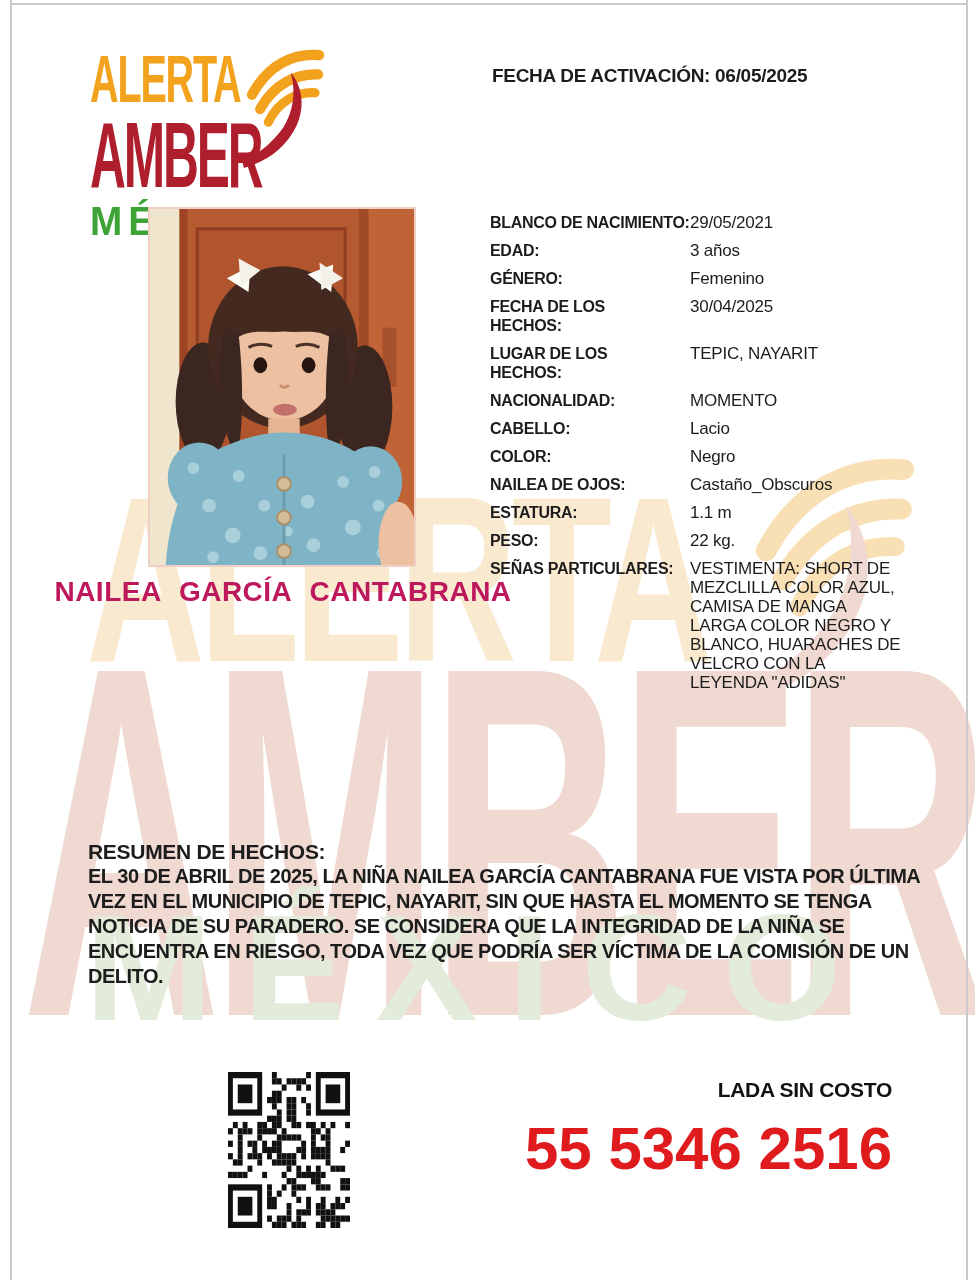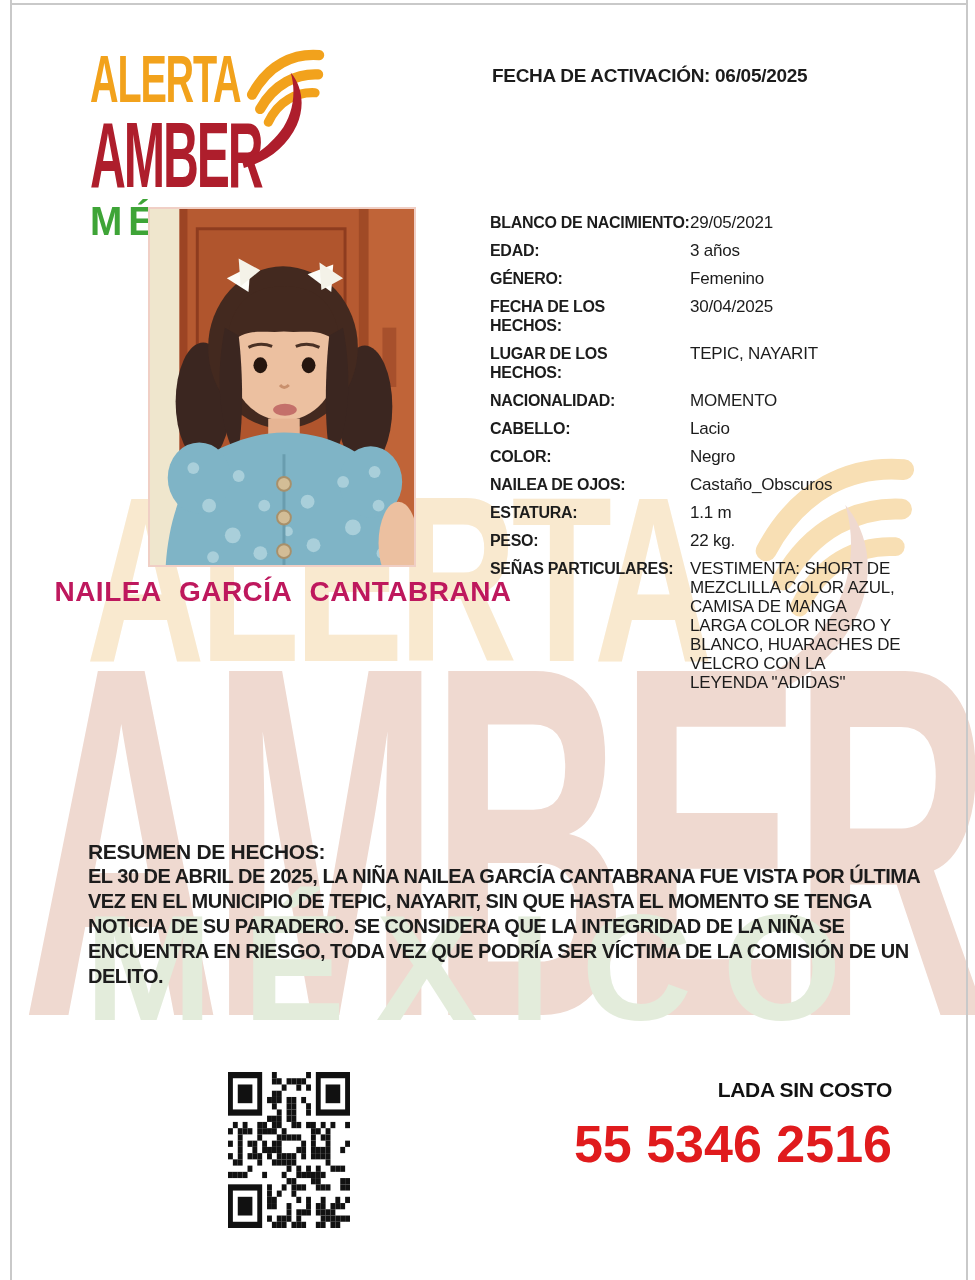--- a/index.html
+++ b/index.html
@@ -56,21 +56,21 @@
   
   .summary { position:absolute; left:88px; top:840px; width:845px; }
   .summary-title { font-size:21px; font-weight:bold; letter-spacing:-0.3px; }
   .summary-body  { font-size:20px; font-weight:bold; line-height:25px;
                    letter-spacing:-0.5px; }
 
   
   .qr { position:absolute; left:228px; top:1072px; }
   .lada { position:absolute; left:480px; top:1078px; width:412px; text-align:right; }
   .lada-label { font-size:21px; font-weight:bold; letter-spacing:-0.3px; color:#111; }
-  .lada-phone { margin-top:12px; font-size:52px; font-weight:bold; color:#e01b1d;
+  .lada-phone { margin-top:12px; font-size:60px; font-weight:bold; color:#e01b1d;
                 letter-spacing:0px; }
 </style>
 </head>
 <body>
 
 <div class="edge left"></div>
 <div class="edge right"></div>
 <div class="edge top"></div>
 
 <div class="wm wm-alerta">ALERTA</div>

